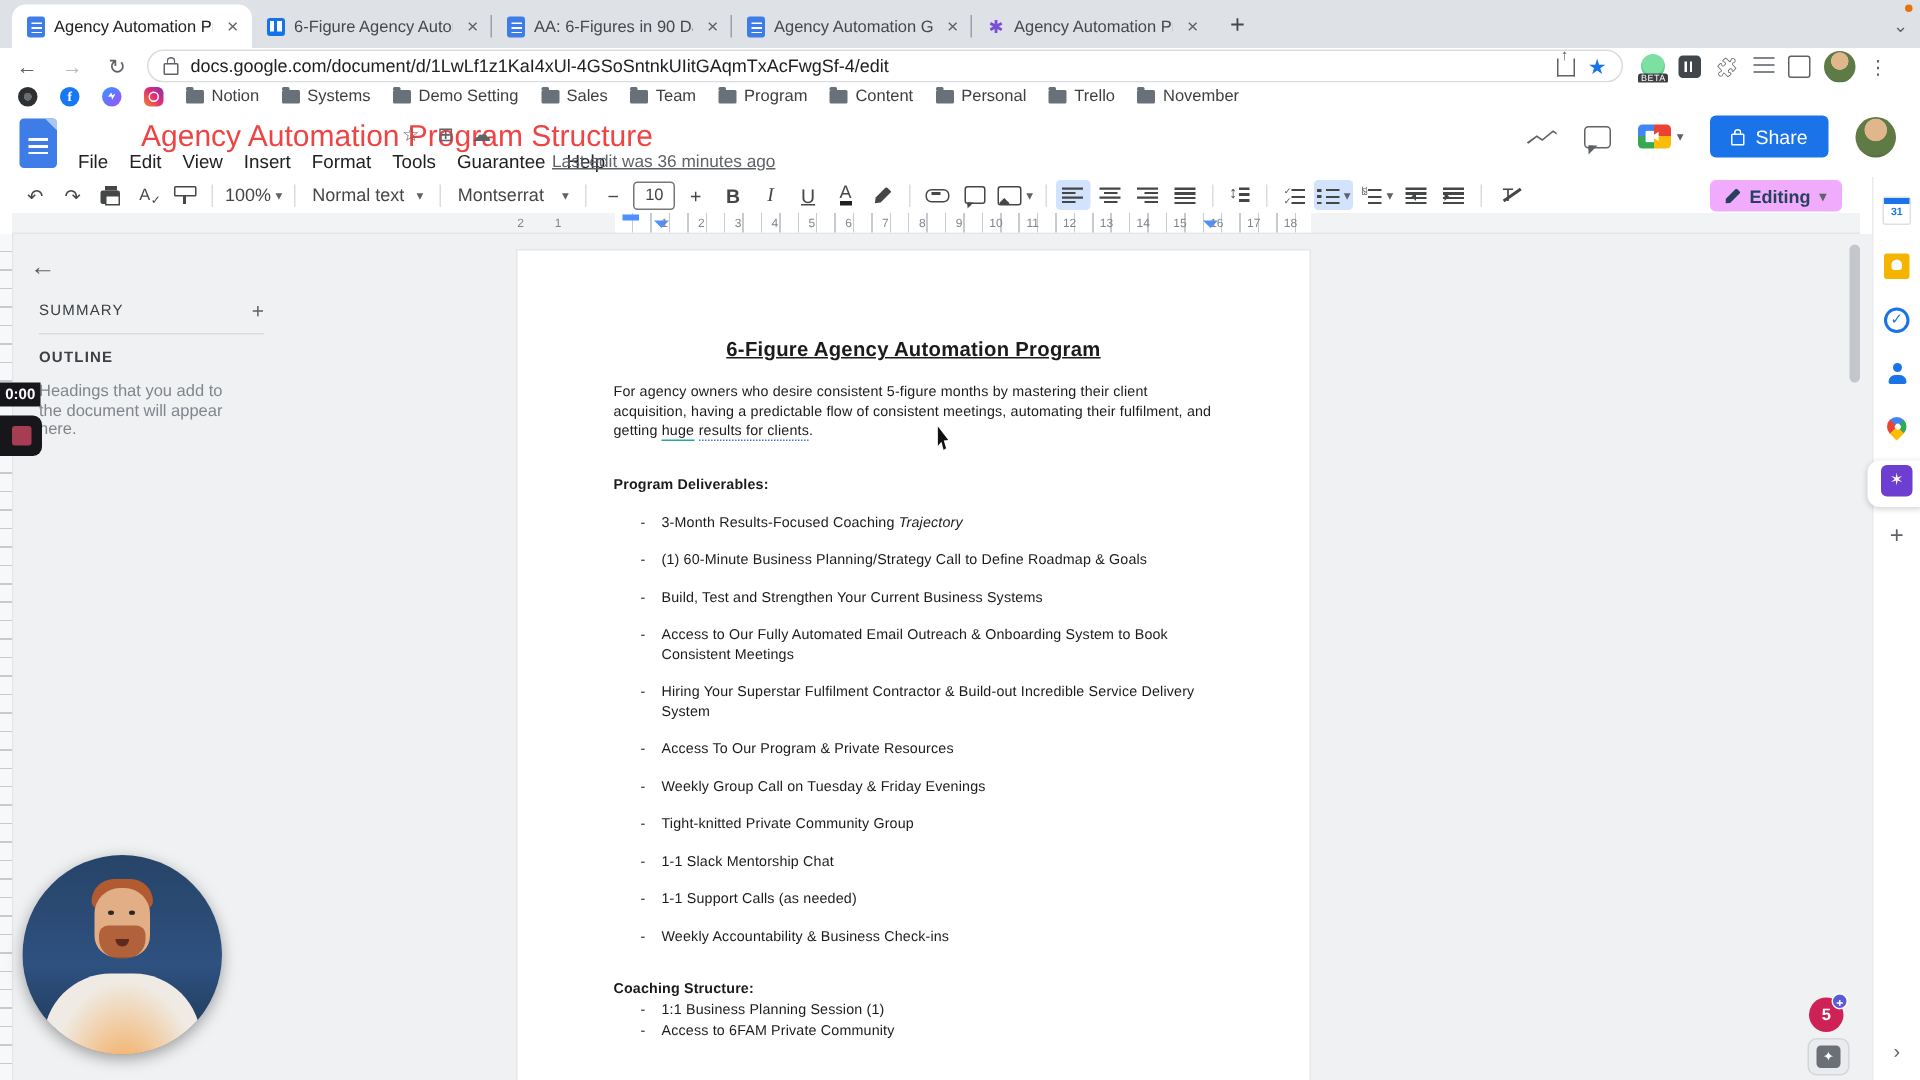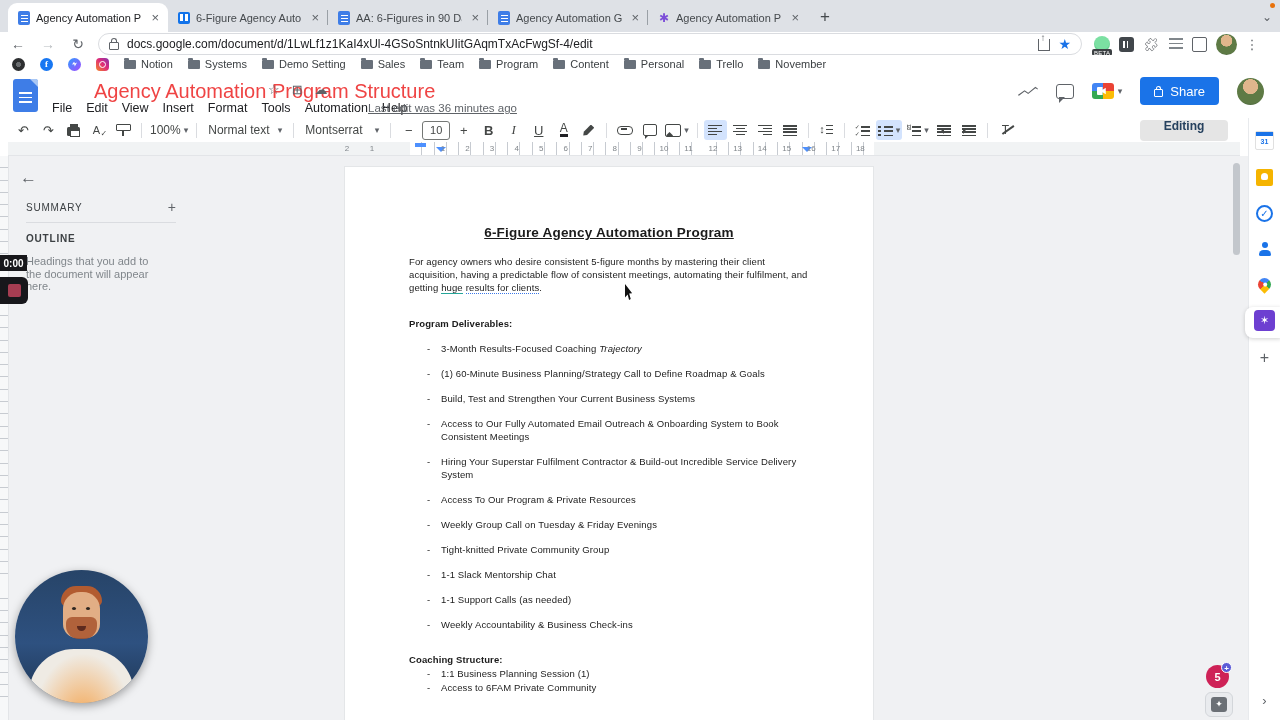--- a/index.html
+++ b/index.html
@@ -114,21 +114,21 @@
   .img-ic::after{content:"";position:absolute;left:1px;bottom:-2px;width:5px;height:5px;background:#444746;transform:rotate(45deg);}
   .cmt-sm{width:12px;height:10px;border:1.6px solid #444746;border-radius:2px;position:relative;}
   .cmt-sm::after{content:"";position:absolute;left:1px;bottom:-4px;border:2.5px solid transparent;border-top-color:#444746;border-left-color:#444746;}
   .prn-ic{width:13px;height:9px;background:#444746;border-radius:1.5px;position:relative;margin-top:3px;}
   .prn-ic::before{content:"";position:absolute;left:2.5px;top:-3px;width:8px;height:3px;background:#444746;}
   .prn-ic::after{content:"";position:absolute;left:2.5px;top:3px;width:8px;height:5px;background:#fff;border:1px solid #444746;}
   .spell-ic{font-size:11px;color:#444746;position:relative;padding-right:4px;}
   .spell-ic::after{content:"✓";position:absolute;right:-3px;bottom:-2px;font-size:8px;}
   .roll-ic{width:13px;height:5px;border:1.5px solid #444746;border-radius:1px;position:relative;margin-bottom:6px;}
   .roll-ic::after{content:"";position:absolute;left:5px;top:5px;width:1.6px;height:6px;background:#444746;}
-  .editpill{position:absolute;right:52px;top:120px;width:88px;height:21px;background:#e5e5e5;border-radius:4px;display:flex;align-items:center;justify-content:center;gap:6px;font-size:12px;color:#26415E;font-weight:bold;flex-direction:column;}
+  .editpill{position:absolute;right:52px;top:120px;width:88px;height:21px;background:#f0abfc;border-radius:4px;display:flex;align-items:center;justify-content:center;gap:6px;font-size:12px;color:#26415E;font-weight:bold;}
   .editpen{width:10px;height:10px;position:relative;}
   .editpen::after{content:"";position:absolute;inset:0;background:#26415E;clip-path:polygon(72% 0,100% 28%,30% 98%,0 100%,2% 70%);}
   .hidechev{position:absolute;right:24px;top:122px;color:#5f6368;font-size:12px;font-weight:bold;}
   
   .ruler{position:absolute;left:8px;top:142px;right:40px;height:13px;background:#F1F3F4;border-bottom:1px solid #E3E5E8;}
   .ruler-white{position:absolute;left:402px;width:464px;top:0;height:13px;background:#fff;
     background-image:repeating-linear-gradient(90deg,transparent 0 11.3px,#C7CBD1 11.3px 12.27px);}
   .rnum{position:absolute;top:2px;font-size:8px;color:#80868B;transform:translateX(-50%);}
   .mrkL{position:absolute;left:407px;top:1px;width:11px;height:4px;background:#4D90FE;}
   .triL{position:absolute;left:428px;top:5px;border:5px solid transparent;border-top-color:#4D90FE;}
@@ -310,21 +310,21 @@
       <span>⊞</span>
       <span>☁</span>
     </div>
     <div class="menurow" id="menubar">
         <span class="menu-item">File</span>
         <span class="menu-item">Edit</span>
         <span class="menu-item">View</span>
         <span class="menu-item">Insert</span>
         <span class="menu-item">Format</span>
         <span class="menu-item">Tools</span>
-        <span class="menu-item">Automation</span>
+        <span class="menu-item">Guarantee</span>
         <span class="menu-item">Help</span>
       </div>
     <div class="lastedit">Last edit was 36 minutes ago</div>
     <div class="hdr-right">
       <span class="chart-ic"></span>
       <span class="cmt-ic"></span>
       <span class="meet-wrap">
         <span class="meet-ic"></span>
         <span class="caret">▾</span>
       </span>

